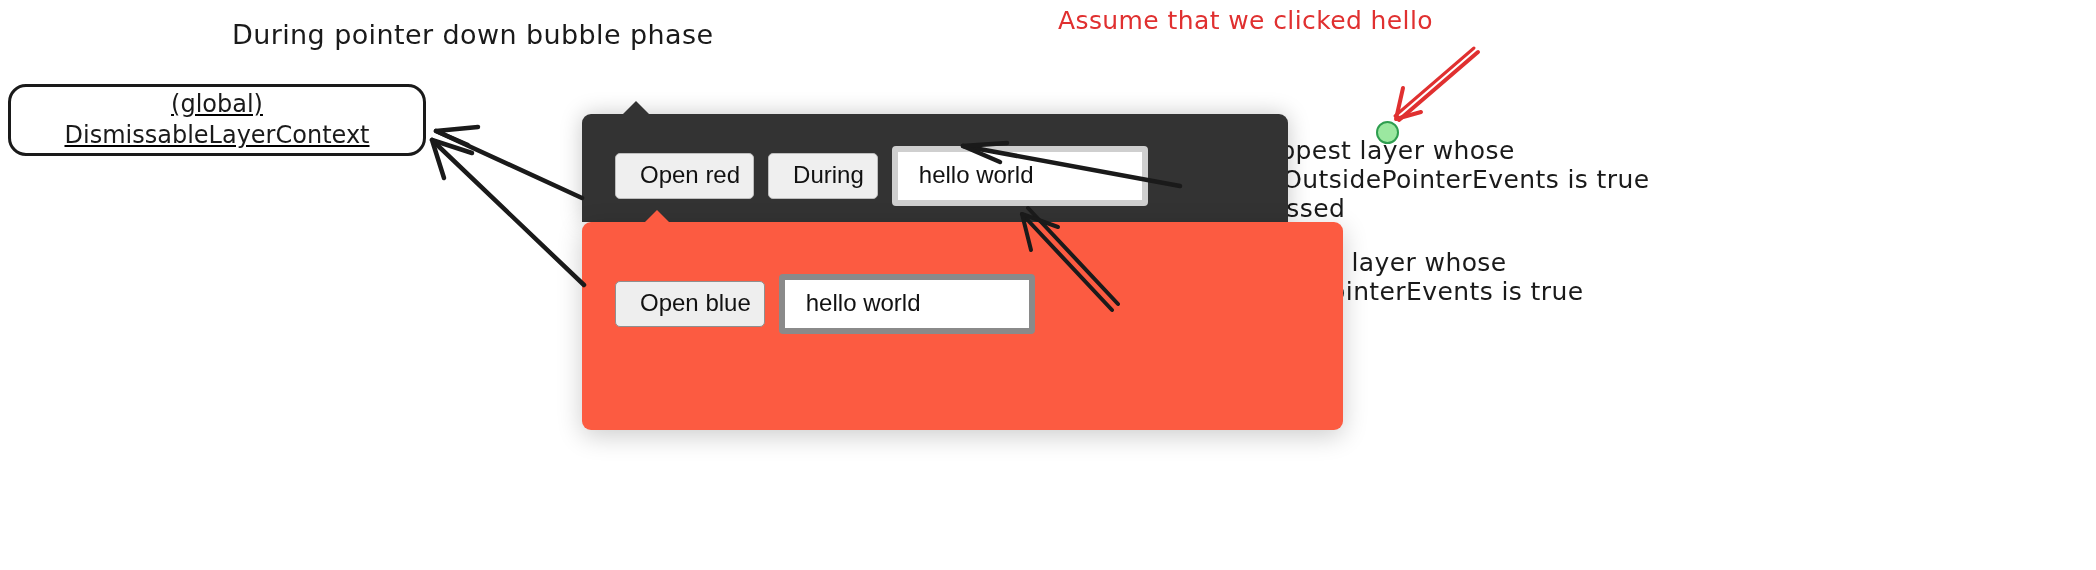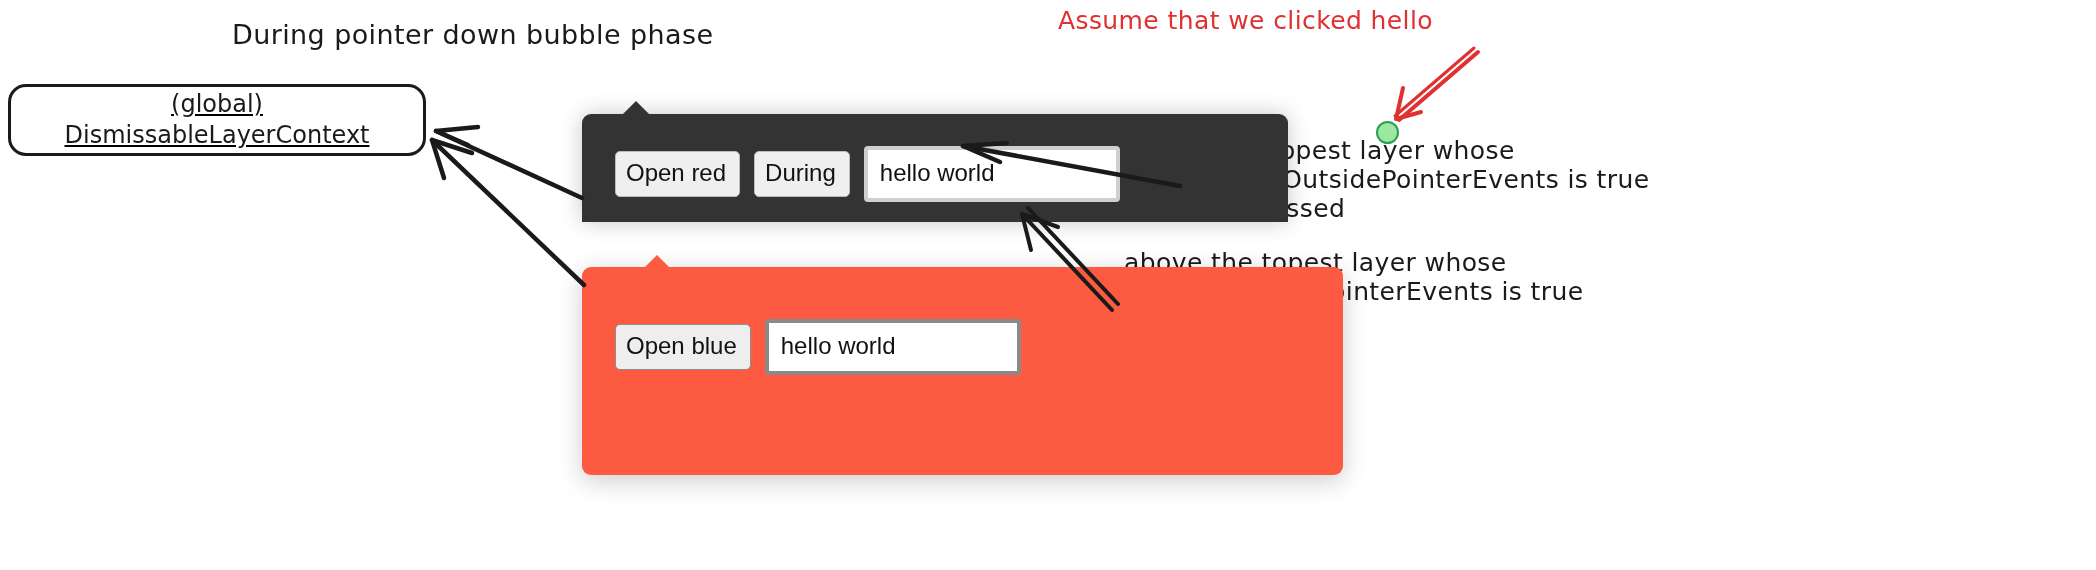--- a/index.html
+++ b/index.html
@@ -84,21 +84,20 @@
   }
 
   #red-panel {
     position: absolute;
     left: 582px; top: 222px;
     width: 761px; height: 208px;
     background: #FC5B41;
     border-radius: 9px;
     box-shadow: 0 6px 26px rgba(0,0,0,0.20);
     z-index: 6;
-    margin-top: 45px;
   }
   #red-tail {
     position: absolute;
     left: 62px; top: -12px;
     width: 0; height: 0;
     border-left: 13px solid transparent;
     border-right: 13px solid transparent;
     border-bottom: 13px solid #FC5B41;
   }
 
@@ -112,41 +111,41 @@
   #red-row  { left: 33px; top: 52px; }
 
   .btn {
     font-family: "Liberation Sans", sans-serif;
     font-size: 24px;
     line-height: 1;
     color: #111111;
     background: linear-gradient(#f6f6f6, #e9e9e9);
     border: 1px solid #a6a6a6;
     border-radius: 5px;
-    padding: 9px 13px 11px 10px;
+    padding: 9px 13px 11px 24px;
     cursor: pointer;
   }
   .btn.dark-ctx {
     border-color: #bdbdbd;
     background: #efefef;
   }
   .btn.red-ctx {
     border-color: #8f8f8f;
     background: #eeeeee;
   }
 
   .txt {
     font-family: "Liberation Sans", sans-serif;
     font-size: 24px;
     line-height: 1;
     color: #111111;
     background: #ffffff;
-    border: 4px solid #c4b5fd;
+    border: 6px solid #c4b5fd;
     border-radius: 4px;
-    padding: 9px 10px 11px 12px;
+    padding: 9px 10px 11px 21px;
     outline: none;
   }
   #dark-input { width: 256px; border-color: #cfcfcf; }
   #red-input  { width: 256px; border-color: #8a8a8a; }
 
   
   #click-dot {
     position: absolute;
     left: 1376px; top: 121px;
     width: 23px; height: 23px;

